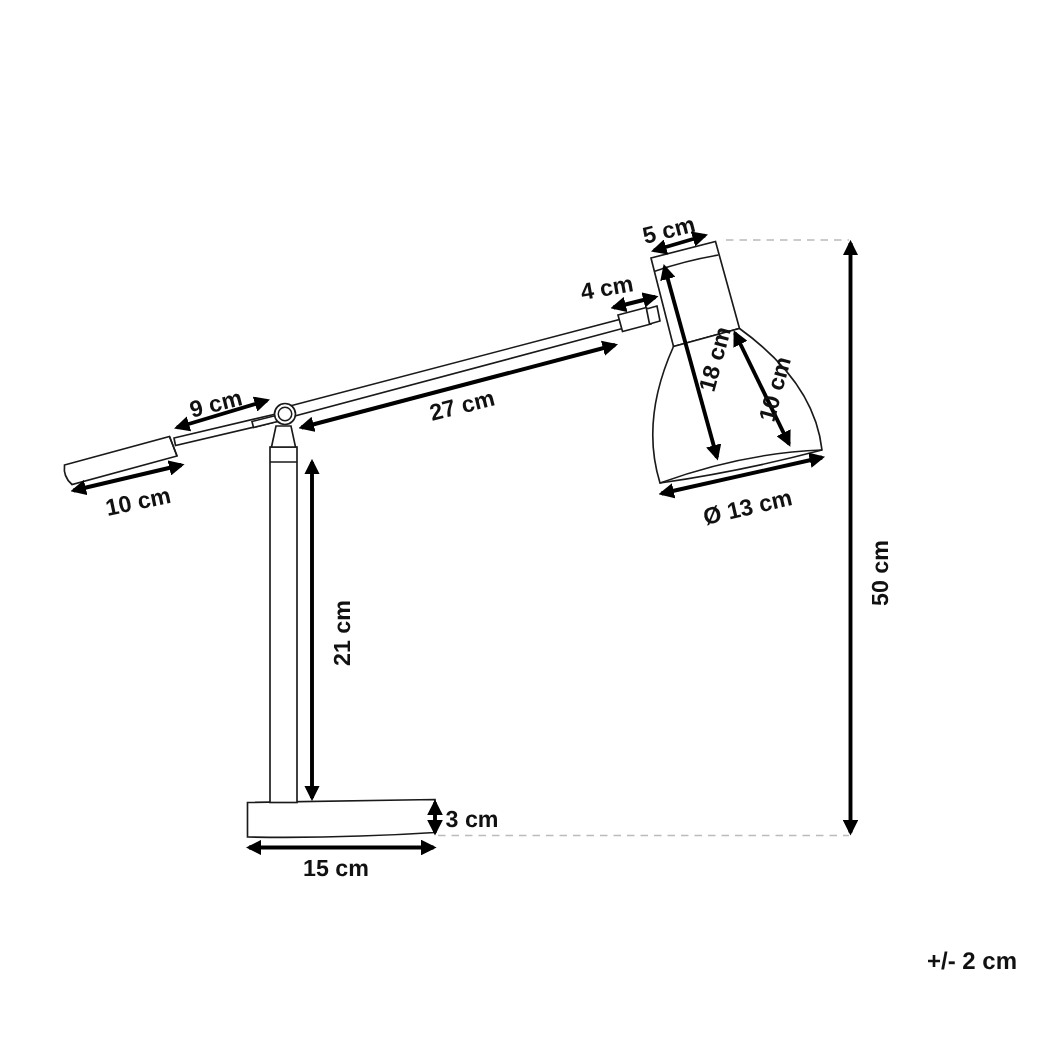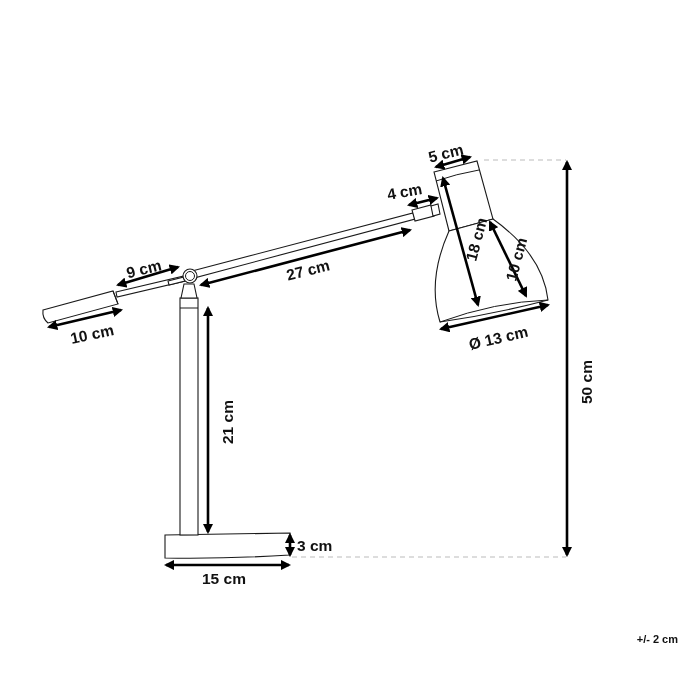--- a/index.html
+++ b/index.html
@@ -7,21 +7,21 @@
            font-family: "Liberation Sans", "DejaVu Sans", sans-serif; }
     svg.diagram { position: absolute; left: 0; top: 0; width: 700px; height: 700px; }
     .outline { fill: #ffffff; stroke: #1a1a1a; stroke-width: 1.1; }
     .thin { fill: none; stroke: #1a1a1a; stroke-width: 1; }
     .dim { stroke: #000000; stroke-width: 2.6; fill: none; }
     .guide { stroke: #bbbbbb; stroke-width: 1; stroke-dasharray: 5 4; fill: none; }
     .label { font-family: "Liberation Sans", "DejaVu Sans", sans-serif;
              font-weight: bold; font-size: 15.5px; fill: #111111; }
     .tolerance { position: absolute; right: 22px; top: 633px;
                  font-family: "Liberation Sans", "DejaVu Sans", sans-serif;
-                 font-weight: bold; font-size: 11px; color: #111111; }
+                 font-weight: bold; font-size: 16px; color: #111111; }
   </style>
 </head>
 <body>
 
 <svg class="diagram" viewBox="0 0 700 700" xmlns="http://www.w3.org/2000/svg">
   <defs>
     <marker id="ah" viewBox="0 0 10 10" refX="8" refY="5" markerWidth="4" markerHeight="4" orient="auto-start-reverse">
       <path d="M0,0 L10,5 L0,10 z" fill="#000"></path>
     </marker>
   </defs>

